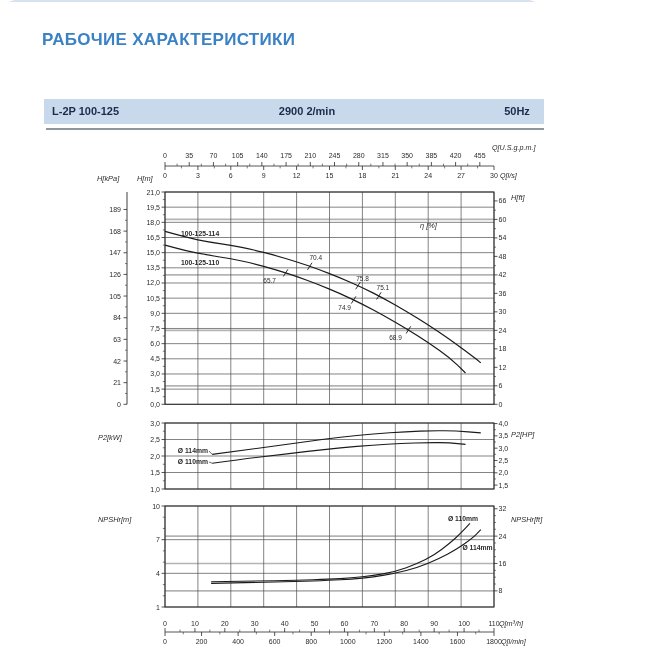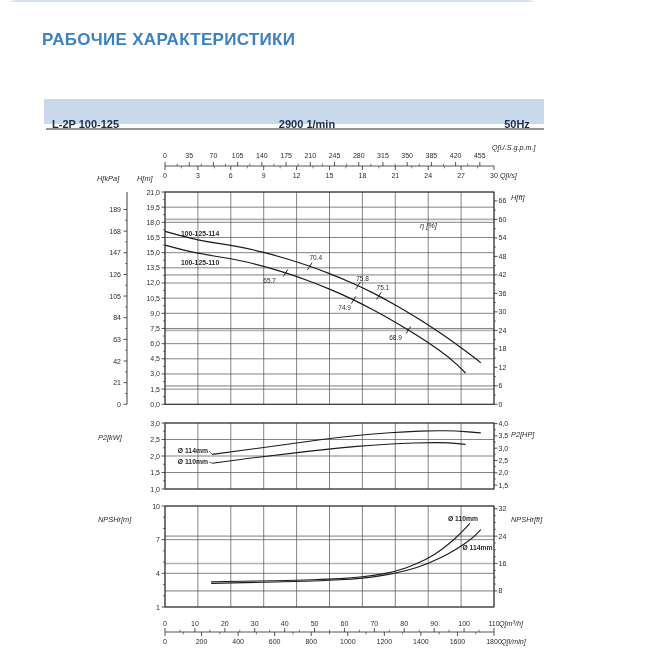--- a/index.html
+++ b/index.html
@@ -6,39 +6,39 @@
   .page{position:relative;width:544px;height:650px;background:#ffffff;overflow:hidden;
         font-family:"Liberation Sans",sans-serif;border-radius:17px;}
   .topstrip{position:absolute;left:0;top:0;width:650px;height:2px;background:#d7e2ee;}
   .title{position:absolute;left:42px;top:30px;margin:0;font-size:17px;font-weight:bold;
          color:#3b82c4;letter-spacing:0.3px;}
   .logo{position:absolute;left:528px;top:12px;}
   .logo-main{font-family:"Liberation Sans",sans-serif;font-size:25px;font-weight:bold;letter-spacing:0.5px;}
   .logo-sub{font-family:"Liberation Sans",sans-serif;font-size:8px;font-weight:bold;fill:#1c6cb5;letter-spacing:0.4px;}
   .logo-reg{font-family:"Liberation Sans",sans-serif;font-size:5px;fill:#1c6cb5;}
   .infobar{position:absolute;left:44px;top:99px;width:583px;height:25px;background:#c8d9ec;}
-  .info{position:absolute;top:118px;font-size:11px;font-weight:bold;color:#1c2b4a;white-space:nowrap;text-decoration:underline;}
+  .info{position:absolute;top:105px;font-size:11px;font-weight:bold;color:#1c2b4a;white-space:nowrap;}
   .info-model{left:52px;}
   .info-speed{left:307px;transform:translateX(-50%);}
   .info-freq{left:517px;transform:translateX(-50%);}
   .rule{position:absolute;left:46px;top:128px;width:581px;height:2px;background:#8f969e;}
   #chart{position:absolute;left:0;top:0;}
   #chart text{font-family:"Liberation Sans",sans-serif;}
 </style>
 </head>
 <body>
 
 <div class="page">
   <div class="topstrip"></div>
   <h1 class="title">РАБОЧИЕ ХАРАКТЕРИСТИКИ</h1>
 
 
   <div class="infobar"></div>
   <div class="info info-model">L-2P 100-125</div>
-  <div class="info info-speed">2900 1/min</div>
+  <div class="info info-speed">2900 2/min</div>
   <div class="info info-freq">50Hz</div>
   <div class="rule"></div>
 
   <svg id="chart" width="650" height="650" viewBox="0 0 650 650">
       <line x1="165" y1="166" x2="494" y2="166" stroke="#2b2b2b" stroke-width="0.8"></line>
       <line x1="165" y1="166" x2="165" y2="162" stroke="#2b2b2b" stroke-width="0.8"></line>
       <text x="165" y="158" font-size="7" text-anchor="middle" fill="#2b2b2b">0</text>
       <line x1="189.21612176666667" y1="166" x2="189.21612176666667" y2="162" stroke="#2b2b2b" stroke-width="0.8"></line>
       <text x="189.21612176666667" y="158" font-size="7" text-anchor="middle" fill="#2b2b2b">35</text>
       <line x1="213.43224353333335" y1="166" x2="213.43224353333335" y2="162" stroke="#2b2b2b" stroke-width="0.8"></line>

